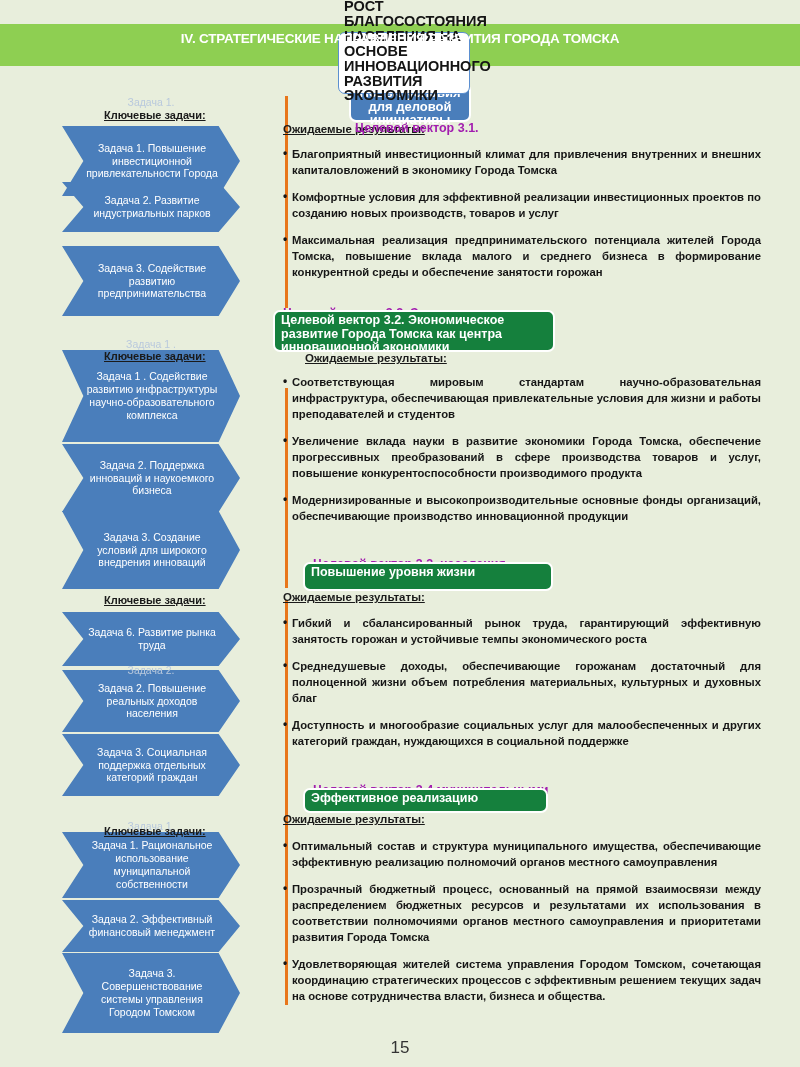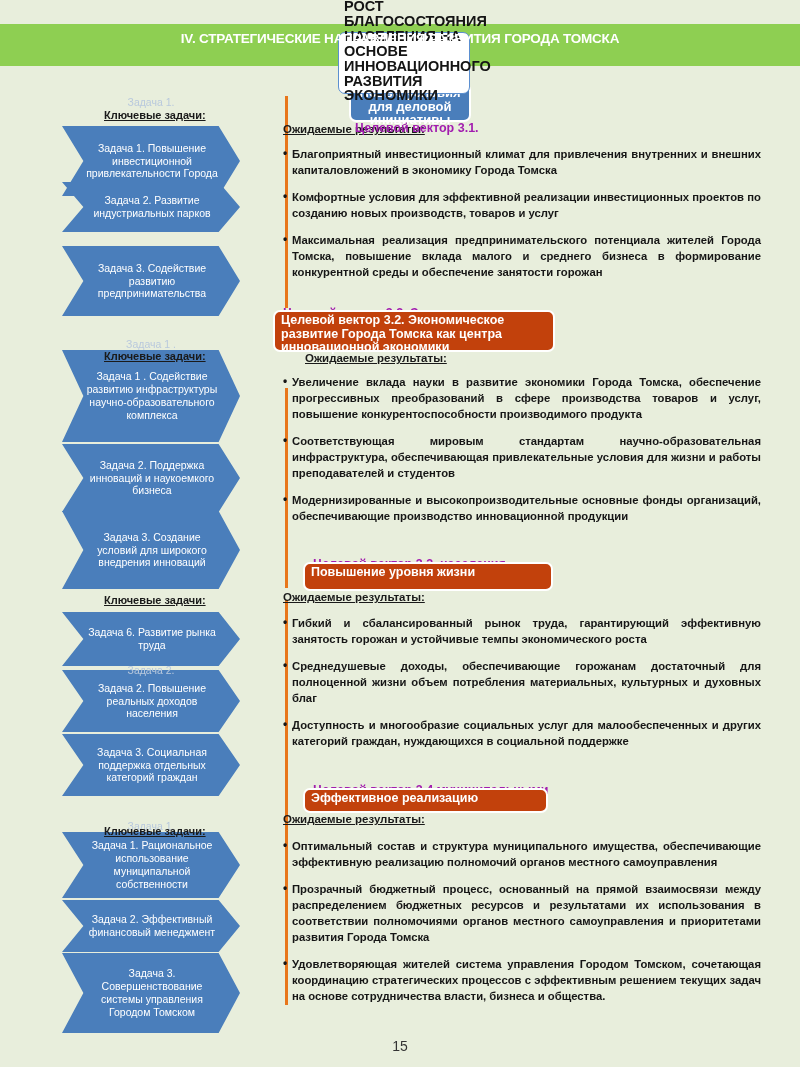--- a/index.html
+++ b/index.html
@@ -104,33 +104,33 @@
     font-weight:bold;
   }
   .bullet:before {
     content:"\2022"; position:absolute; left:0; top:-1px;
     font-size:12px; color:#161616;
   }
 
   
   .vec-banner {
     position:absolute;
-    background:#c2410c; border:2px solid #ffffff; border-radius:7px;
+    background:#15803d; border:2px solid #ffffff; border-radius:7px;
     color:#ffffff; font-weight:bold; font-size:12.5px; line-height:1.08;
     z-index:4; padding:2px 6px;
   }
   .vec-ghost {
     position:absolute; z-index:2;
     color:#a21caf; font-weight:bold; font-size:12.5px; line-height:1.08;
     padding:2px 6px; width:280px;
   }
 
   .page-num {
     position:absolute; left:0; top:1038px; width:800px;
-    text-align:center; font-size:14px; color:#333333;
+    text-align:center; font-size:17px; color:#333333;
   }
 </style>
 </head>
 <body>
 
 <div class="green-band"></div>
 <div class="slide-title">IV. СТРАТЕГИЧЕСКИЕ НАПРАВЛЕНИЯ РАЗВИТИЯ ГОРОДА ТОМСКА</div>
 
 <div class="direction-box">
   <div class="wbox"></div>
@@ -218,22 +218,22 @@
   </div>
 
   <div class="vec-ghost" style="left:-6px; top:305px;">
     <span>Целевой вектор  3.2. Экономическое</span>
   </div>
   <div class="vec-banner" style="left:-10px; top:310px; width:282px; height:42px;">
     <span>Целевой вектор  3.2. Экономическое развитие Города Томска как  центра инновационной экономики</span>
   </div>
   <div class="exp-label" style="left:22px; top:352px;">Ожидаемые результаты:</div>
   <div class="bullets" style="top:374px;">
+    <div class="bullet">Соответствующая мировым стандартам научно-образовательная инфраструктура, обеспечивающая привлекательные условия для жизни и работы преподавателей и студентов</div>
     <div class="bullet">Увеличение вклада науки в развитие экономики Города Томска, обеспечение прогрессивных преобразований в сфере производства товаров и услуг, повышение конкурентоспособности производимого продукта</div>
-    <div class="bullet">Соответствующая мировым стандартам научно-образовательная инфраструктура, обеспечивающая привлекательные условия для жизни и работы преподавателей и студентов</div>
     <div class="bullet">Модернизированные и высокопроизводительные основные фонды организаций, обеспечивающие производство инновационной продукции</div>
   </div>
 
   <div class="vec-ghost" style="left:24px; top:556px;">
     <span>Целевой вектор  3.3. населения</span>
   </div>
   <div class="vec-banner" style="left:20px; top:562px; width:250px; height:29px;">
     <span>Повышение уровня жизни</span>
   </div>
   <div class="exp-label" style="top:591px;">Ожидаемые результаты:</div>

